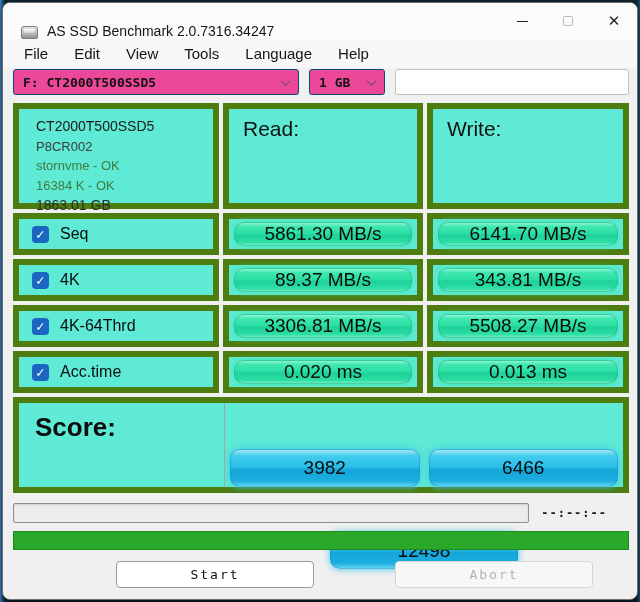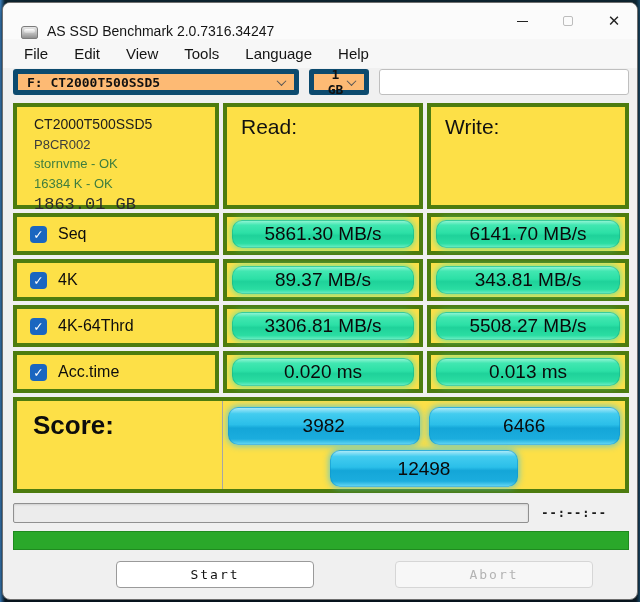--- a/index.html
+++ b/index.html
@@ -29,53 +29,54 @@
   .win-controls { margin-left:auto; display:flex; height:100%; }
   .wc { width:46px; height:100%; border:none; background:transparent; display:flex; align-items:center; justify-content:center; cursor:pointer; }
   .min-glyph { width:11px; height:0; border-top:1.6px solid #222; display:block; }
   .max-glyph { width:10px; height:10px; border:1.4px solid #bdbdbd; border-radius:2px; display:block; }
   .close-glyph { font-size:15px; color:#222; line-height:1; font-family:"DejaVu Sans", sans-serif; }
   
   .menubar { height:29px; display:flex; align-items:center; padding-left:8px; background:#f7f7f7; flex:0 0 auto; }
   .menu-item { font-size:15px; color:#141414; padding:3px 13px; cursor:default; }
   
   .toolbar { display:flex; gap:10px; margin:1px 8px 0 10px; height:26px; flex:0 0 auto; }
-  .combo { background:#fdba74; border:5px solid #0c4a6e; border-radius:3px; display:flex; align-items:center;
+  .combo { background:#ec4899; border:1px solid #0c4a6e; border-radius:3px; display:flex; align-items:center;
     padding:0 9px; font-family:"DejaVu Sans Mono","Liberation Mono",monospace; font-size:13px; font-weight:600; color:#111; }
   .combo.drive { width:286px; }
-  .combo.size  { width:60px;text-align:center; }
+  .combo.size  { width:76px;text-align:center; }
   .chev { width:7px; height:7px; border-right:1.6px solid #555; border-bottom:1.6px solid #555;
     transform:rotate(45deg) translate(-1px,-1px); margin-left:auto; flex:0 0 auto; }
   .blank-panel { flex:1; background:#fff; border:1px solid #bfbfbf; border-radius:3px; }
   
   .grid { display:grid; grid-template-columns:206px 200px 202px; gap:4px;
     grid-template-rows:106px 42px 42px 42px 42px 96px; margin:8px 8px 0 10px; flex:0 0 auto; }
-  .panel { background:#fde047; border:4px solid #4d7c0f; }
+  .panel { background:#5eead4; border:6px solid #4d7c0f; }
   .info { padding:9px 0 0 17px; display:flex; flex-direction:column; gap:4.5px; }
   .info .model     { font-size:14px; color:#1b1b1b; }
   .info .firmware  { font-size:13px; color:#3c3c3c; }
   .info .ok        { font-size:13px; color:#3e7d3e; }
-  .info .capacity  { font-size:17px; color:#2b2b2b;font-family:Liberation Mono, monospace; }
+  .info .capacity  { font-size:14px; color:#2b2b2b; }
   .col-header { padding:8px 0 0 14px; font-size:21px; color:#111; }
   .label-cell { display:flex; align-items:center; padding-left:13px; gap:11px; }
   .cb { width:17px; height:17px; border-radius:4px; background:#1a66c0; color:#fff; font-size:12.5px;
     display:flex; align-items:center; justify-content:center; cursor:pointer; flex:0 0 auto; }
   .row-label { font-size:16px; color:#0d0d0d; }
   .val-cell { display:flex; align-items:stretch; padding:3px 5px; }
   .pill { flex:1; border-radius:10px; display:flex; align-items:center; justify-content:center;
     font-size:19px; color:#0a0a0a; }
   .pill.green {
     background:linear-gradient(180deg,#8df4d3 0%,#41e7b1 16%,#2ce0a6 46%,#1fd29a 56%,#2adda2 86%,#64ecc0 100%);
     border:1px solid rgba(28,178,128,.55);
     box-shadow:0 0 6px 1px rgba(70,230,175,.75);
   }
   .pill.blue {
     background:linear-gradient(180deg,#a9e9f9 0%,#43ccef 16%,#2bbfe9 46%,#14a6d8 56%,#1badde 86%,#5fd4f2 100%);
     border:1px solid rgba(18,150,200,.55);
     box-shadow:0 0 6px 1px rgba(60,195,235,.75);
+    margin-top:40px;
   }
   .score-panel { grid-column:1 / -1; display:flex; }
   .score-left { width:206px; border-right:1px solid #a6a6a6; padding:9px 0 0 16px; font-size:26px; color:#0d0d0d; flex:0 0 auto;font-weight:bold; }
   .score-right { flex:1; display:flex; flex-direction:column; padding:6px 5px 0 5px; }
   .score-row1 { display:flex; gap:9px; }
   .score-row1 .pill { height:38px; }
   .score-row2 { display:flex; justify-content:center; margin-top:5px; }
   .score-row2 .pill { flex:0 0 188px; height:37px; }
   
   .progress-row { display:flex; align-items:center; margin:10px 8px 0 10px; flex:0 0 auto; }

